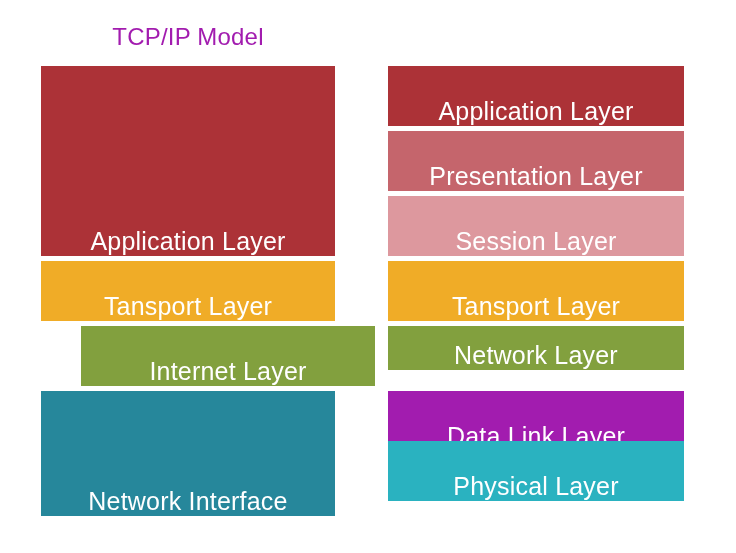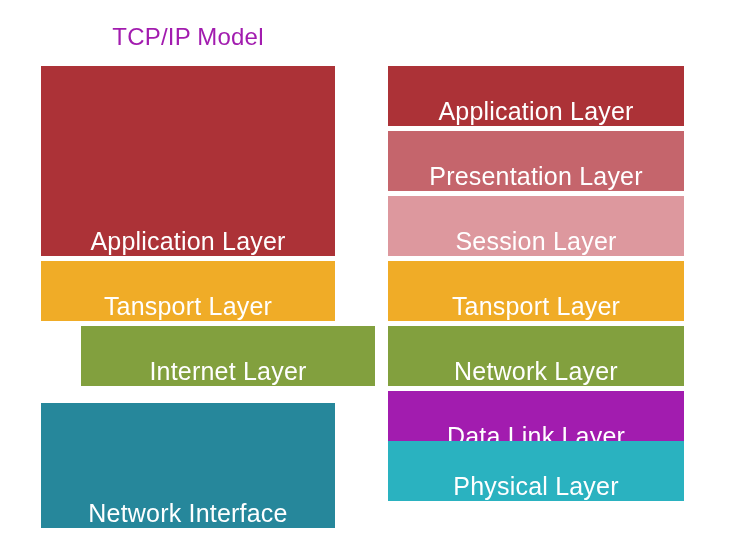--- a/index.html
+++ b/index.html
@@ -37,29 +37,29 @@
     color: #ffffff;
     font-size: 25px;
     font-weight: 400;
     letter-spacing: 0.2px;
   }
   
   .lcol { left: 41px; width: 294px; }
   .l-app   { top: 66px;  height: 190px; }
   .l-trans { top: 261px; height: 60px; }
   .l-inet  { top: 326px; height: 60px; margin-left: 40px; }
-  .l-netif { top: 403px; height: 125px; }
+  .l-netif { top: 391px; height: 125px; }
 
   
   .rcol { left: 388px; width: 296px; }
   .r-1 { top: 66px;  height: 60px; }
   .r-2 { top: 131px; height: 60px; }
   .r-3 { top: 196px; height: 60px; }
   .r-4 { top: 261px; height: 60px; }
-  .r-5 { top: 326px; height: 60px; }
+  .r-5 { top: 326px; height: 44px; }
   .r-6 { top: 391px; height: 60px; }
   .r-7 { top: 441px; height: 60px; }
 </style>
 </head>
 <body>
 
 <div class="canvas">
 
   <div class="col-title left">TCP/IP Model</div>
 

